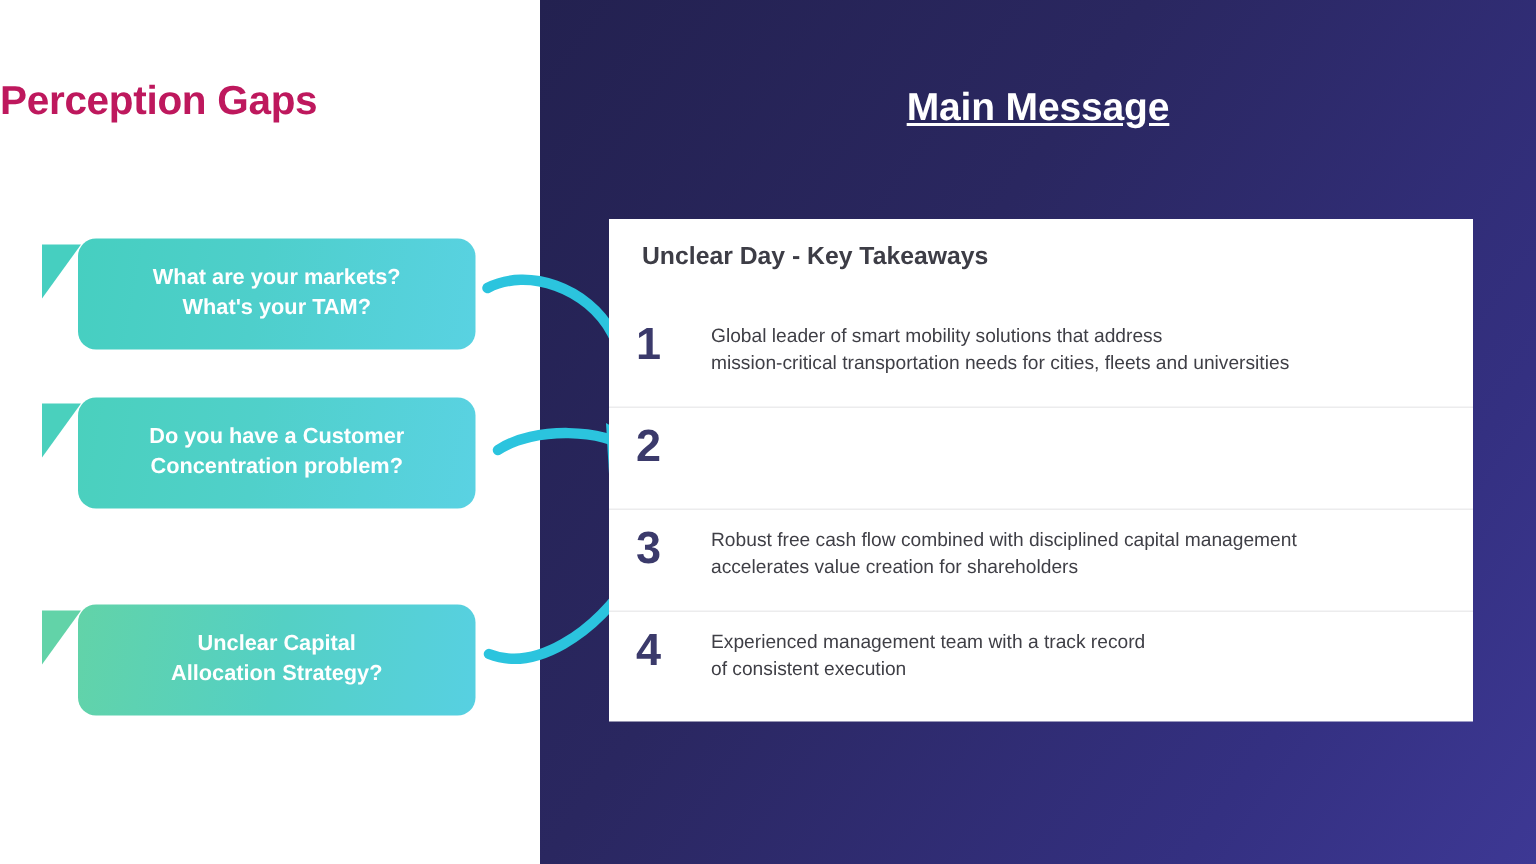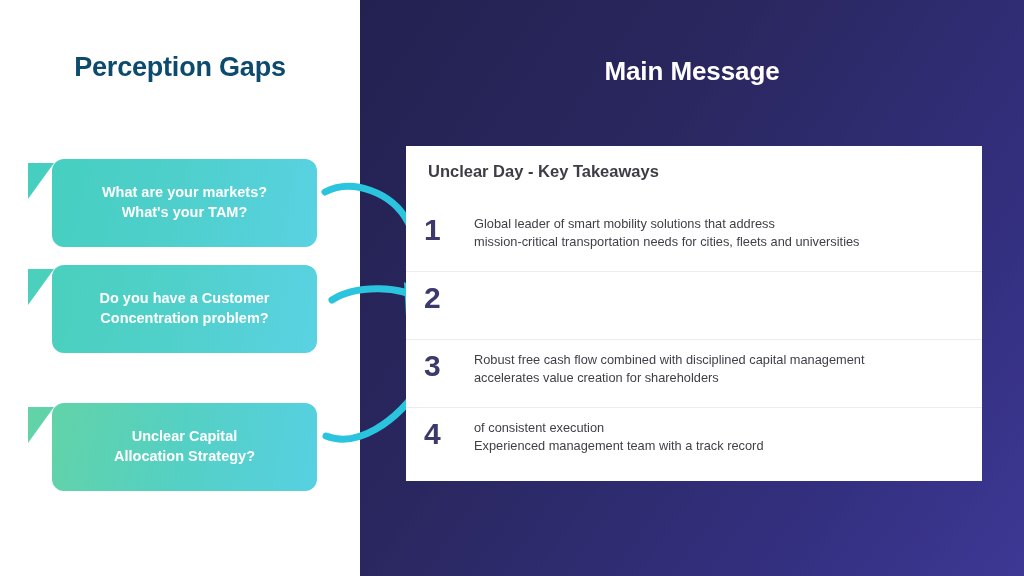--- a/index.html
+++ b/index.html
@@ -25,51 +25,52 @@
   #left-panel {
     position: absolute;
     left: 0; top: 0;
     width: 360px; height: 576px;
     background: #ffffff;
   }
   #left-title {
     position: absolute;
     left: 0; top: 52px;
     width: 360px;
-    text-align: center;
+    text-align: left;
     font-size: 27px;
     font-weight: bold;
-    color: #0c4a6e;
+    color: #be185d;
     letter-spacing: -0.2px;
   }
 
   
   #right-panel {
     position: absolute;
     left: 360px; top: 0;
     width: 664px; height: 576px;
     background: linear-gradient(125deg, #232150 0%, #2a2760 38%, #343081 78%, #3d3894 100%);
   }
   #right-title {
     position: absolute;
     left: 360px; top: 56px;
     width: 664px;
     text-align: center;
     font-size: 26px;
     font-weight: bold;
     color: #ffffff;
     letter-spacing: -0.1px;
+    text-decoration: underline;
   }
 
   
   .bubble {
     position: absolute;
     left: 52px;
     width: 265px;
-    height: 88px;
+    height: 74px;
     border-radius: 12px;
     color: #ffffff;
     font-size: 14.5px;
     font-weight: bold;
     line-height: 1.35;
     display: flex;
     align-items: center;
     justify-content: center;
     text-align: center;
     box-sizing: border-box;
@@ -227,21 +228,21 @@
         <div class="row-num">3</div>
         <div class="row-text">
           <span>Robust free cash flow combined with disciplined capital management</span>
           <span>accelerates value creation for shareholders</span>
         </div>
       </div>
 
       <div class="card-row">
         <div class="row-num">4</div>
         <div class="row-text">
+          <span>Experienced management team with a track record</span>
           <span>of consistent execution</span>
-          <span>Experienced management team with a track record</span>
         </div>
       </div>
 
     </div>
   </div>
 
 </div>
 
 </body></html>

